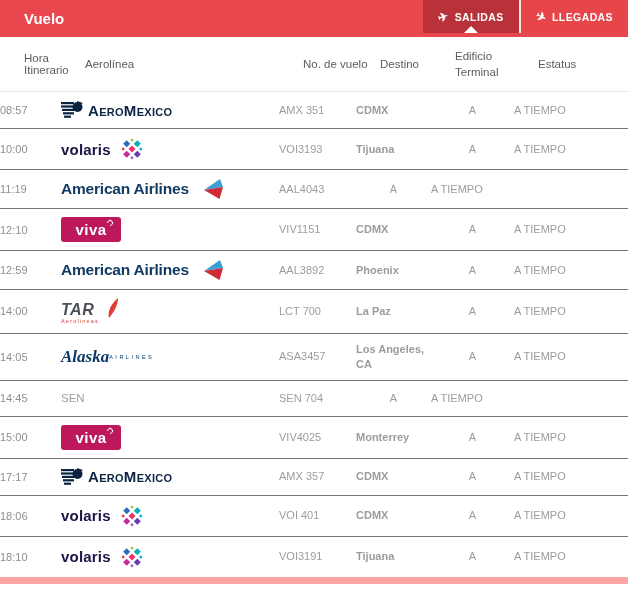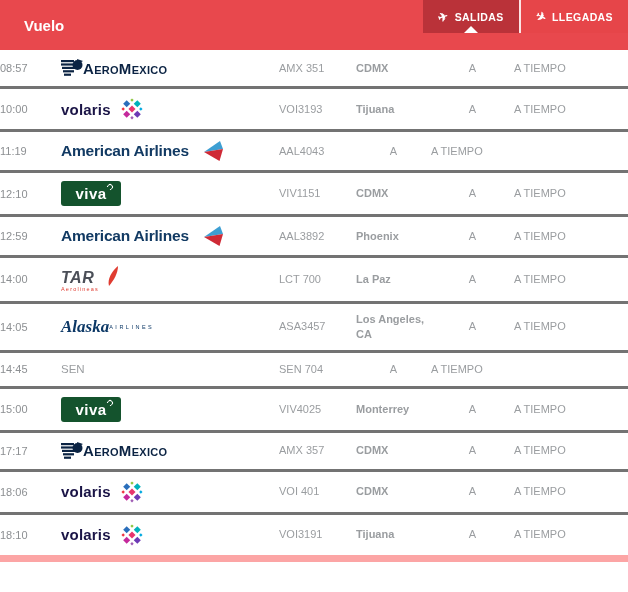--- a/index.html
+++ b/index.html
@@ -1,54 +1,54 @@
 <!DOCTYPE html>
 <html><head>
 <meta charset="utf-8">
 <style>
   * { margin:0; padding:0; box-sizing:border-box; }
   body { font-family:"Liberation Sans", sans-serif; background:#fff; }
   .board { width:628px; height:592px; background:#fff; overflow:hidden; position:relative; }
 
   
-  .topbar { height:50px; background:#e8484d; display:flex; align-items:center; position:relative; }
+  .topbar { height:37px; background:#e8484d; display:flex; align-items:center; position:relative; }
   .topbar .title { color:#fff; font-size:15px; font-weight:bold; padding-left:24px; }
   .tabs { position:absolute; right:0; top:0; height:33px; display:flex; }
   .tab { height:33px; padding:0 15px; display:flex; align-items:center; gap:6px;
          color:#fff; font-size:10.5px; font-weight:bold; letter-spacing:.4px; cursor:pointer; position:relative; }
   .tab.active { background:#ba3239; }
   .tab.inactive { background:#e64549; border-left:2px solid rgba(255,255,255,.85); }
   .tab .plane { font-size:12px; display:inline-block; }
   .plane.takeoff { transform:rotate(-18deg); }
   .plane.landing { transform:rotate(28deg); }
   .tab .notch { position:absolute; bottom:0; left:50%; transform:translateX(-50%);
                 width:0; height:0; border-left:7px solid transparent; border-right:7px solid transparent;
                 border-bottom:7px solid #ffffff; }
 
   
   .grid-row { display:grid; grid-template-columns:61px 218px 77px 75px 83px 1fr;
               padding-left:24px; align-items:center; }
   .thead { height:55px; border-bottom:1px solid #e9e9e9; color:#5a5d61; font-size:11.5px; }
   .thead .col-terminal span { display:inline-block; max-width:58px; line-height:16px; }
-  .row { min-height:36px; padding:8px 0; border-bottom:3px solid #737373; }
+  .row { min-height:36px; padding:8px 0; border-bottom:1px solid #737373; }
   .row:last-of-type { border-bottom:7px solid #fca5a5; }
   .cell-time { color:#8c8f92; font-size:11px; }
   .cell-val { color:#9a9da0; font-size:11px; line-height:15px; }
   .cell-dest { max-width:72px;font-weight:bold; }
   .cell-terminal { text-align:center; }
 
   
   .logo-wrap { display:flex; align-items:center; }
-  .lg-aeromexico { display:flex; align-items:center; }
+  .lg-aeromexico { display:flex; align-items:center; gap:5px; }
   .lg-aeromexico .am-text { color:#0b2343; font-weight:bold; font-size:15px; font-variant:small-caps; letter-spacing:.3px; }
   .lg-volaris { display:flex; align-items:center; gap:9px; }
   .lg-volaris .vo-text { color:#1a1446; font-weight:bold; font-size:15px; letter-spacing:.2px; }
   .lg-american { display:flex; align-items:center; gap:12px; }
   .lg-american .aa-text { color:#123a63; font-size:15.5px; font-weight:bold; letter-spacing:-.2px; }
-  .lg-viva { background:#14532d; border-radius:3px; width:60px; height:25px; display:flex;
+  .lg-viva { background:#be185d; border-radius:3px; width:60px; height:25px; display:flex;
              align-items:center; justify-content:center; position:relative; }
   .lg-viva .vv-text { color:#fff; font-weight:bold; font-size:15px; letter-spacing:.5px; line-height:1; }
   .lg-viva .vv-swoosh { position:absolute; top:3px; right:8px; width:6px; height:6px;
              border:1.6px solid #fff; border-radius:50%; border-left-color:transparent; transform:rotate(-45deg); }
   .lg-tar { display:flex; flex-direction:column; line-height:1; }
   .lg-tar .tar-top { display:flex; align-items:flex-end; gap:11px; }
   .lg-tar .tar-text { color:#4b4f58; font-weight:bold; font-style:italic; font-size:16px; letter-spacing:.5px; }
   .lg-tar .tar-sub { color:#e03c31; font-size:5.5px; letter-spacing:1.2px; margin-top:1px; }
   .lg-alaska { display:flex; flex-direction:row; align-items:center; line-height:1; }
   .lg-alaska .ak-text { font-family:"Liberation Serif", serif; font-style:italic; font-weight:bold;
@@ -69,20 +69,28 @@
         <span>SALIDAS</span>
         <span class="notch"></span>
       </div>
       <div class="tab inactive">
         <span class="plane landing">✈</span>
         <span>LLEGADAS</span>
       </div>
     </div>
   </div>
 
+  <div class="grid-row thead">
+    <div class="col">Hora Itinerario</div>
+    <div class="col">Aerolínea</div>
+    <div class="col">No. de vuelo</div>
+    <div class="col">Destino</div>
+    <div class="col col-terminal"><span>Edificio Terminal</span></div>
+    <div class="col">Estatus</div>
+  </div>
 
   <div>
       <div class="grid-row row">
     <div class="cell-time">08:57</div>
     <div class="logo-wrap">
           <div class="lg-aeromexico">
             <svg width="22" height="20" viewBox="0 0 22 20">
               <g fill="#0b2343">
                 <rect x="0" y="2" width="13" height="2.2"></rect>
                 <rect x="0" y="5.4" width="16" height="2.2"></rect>

